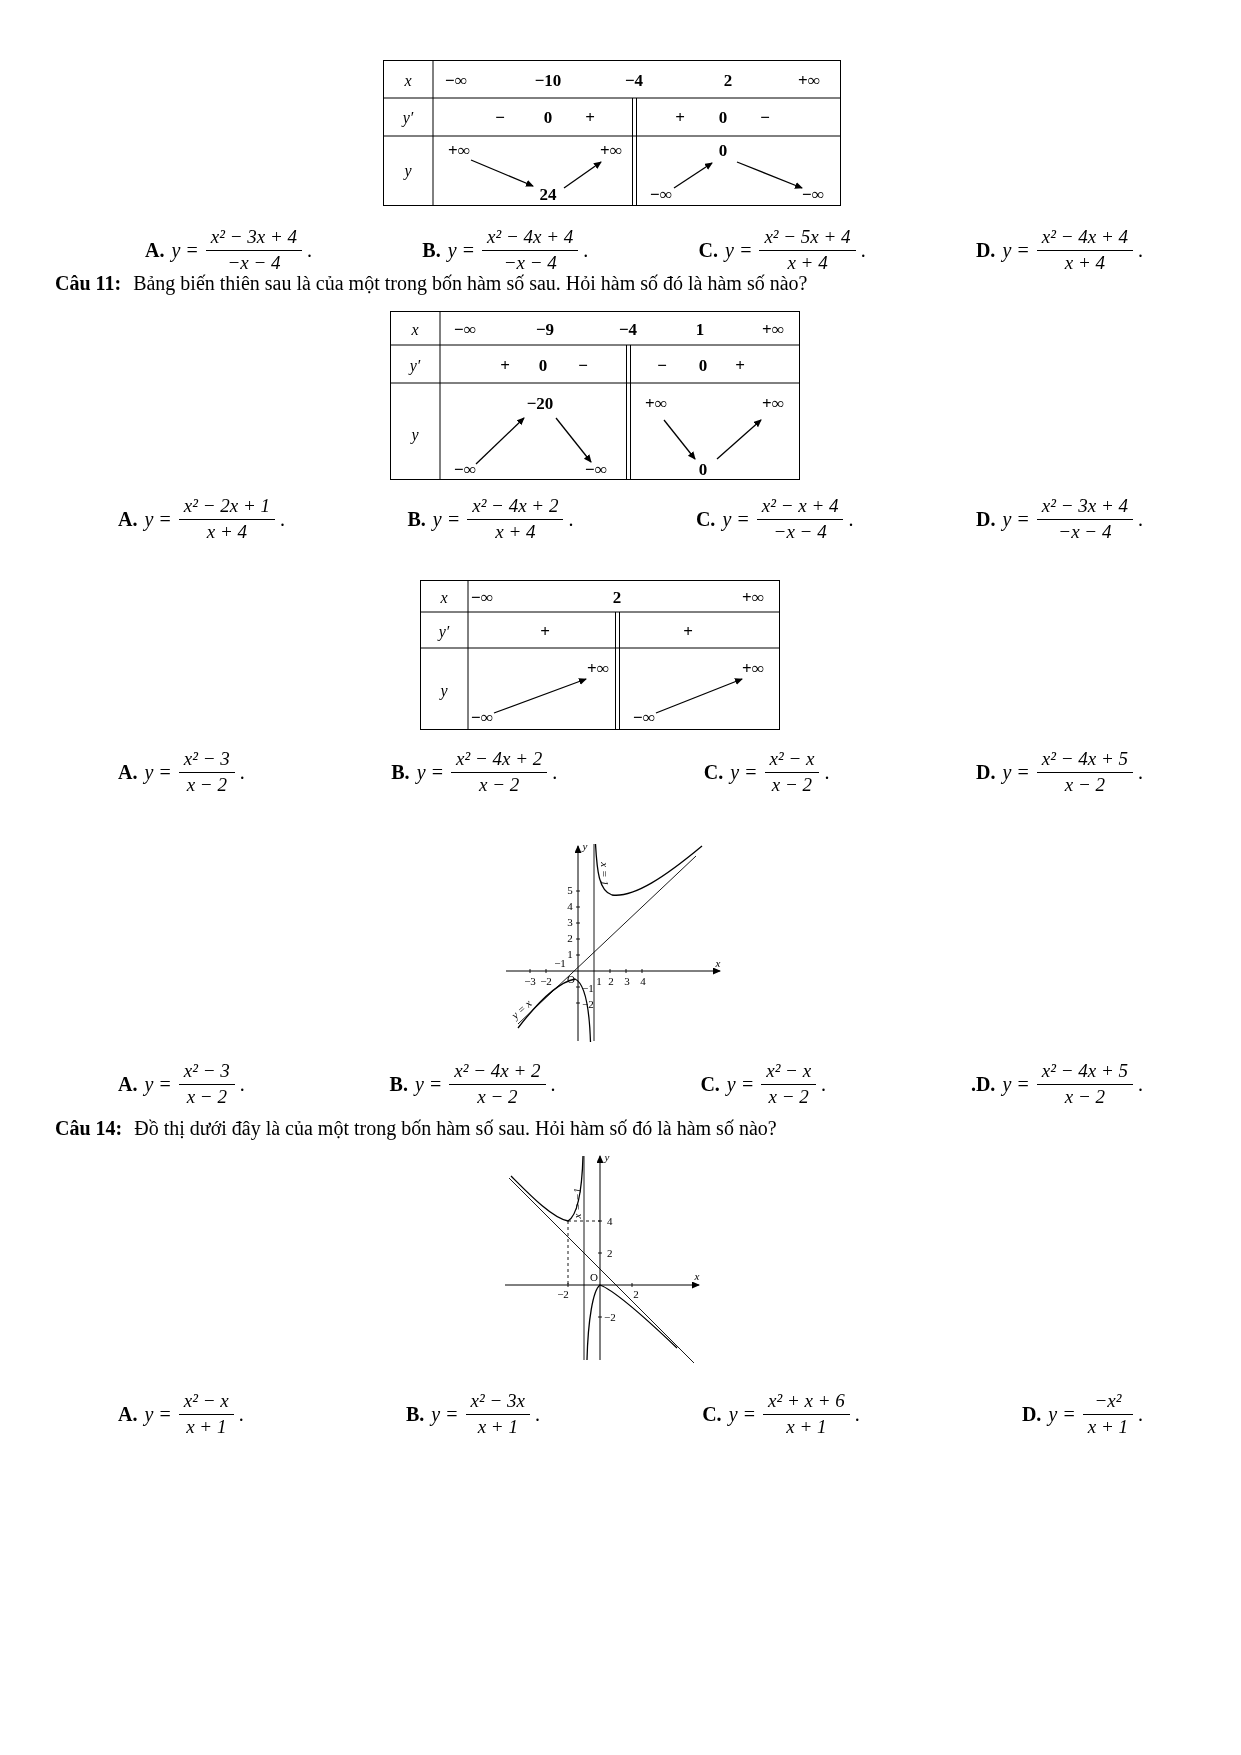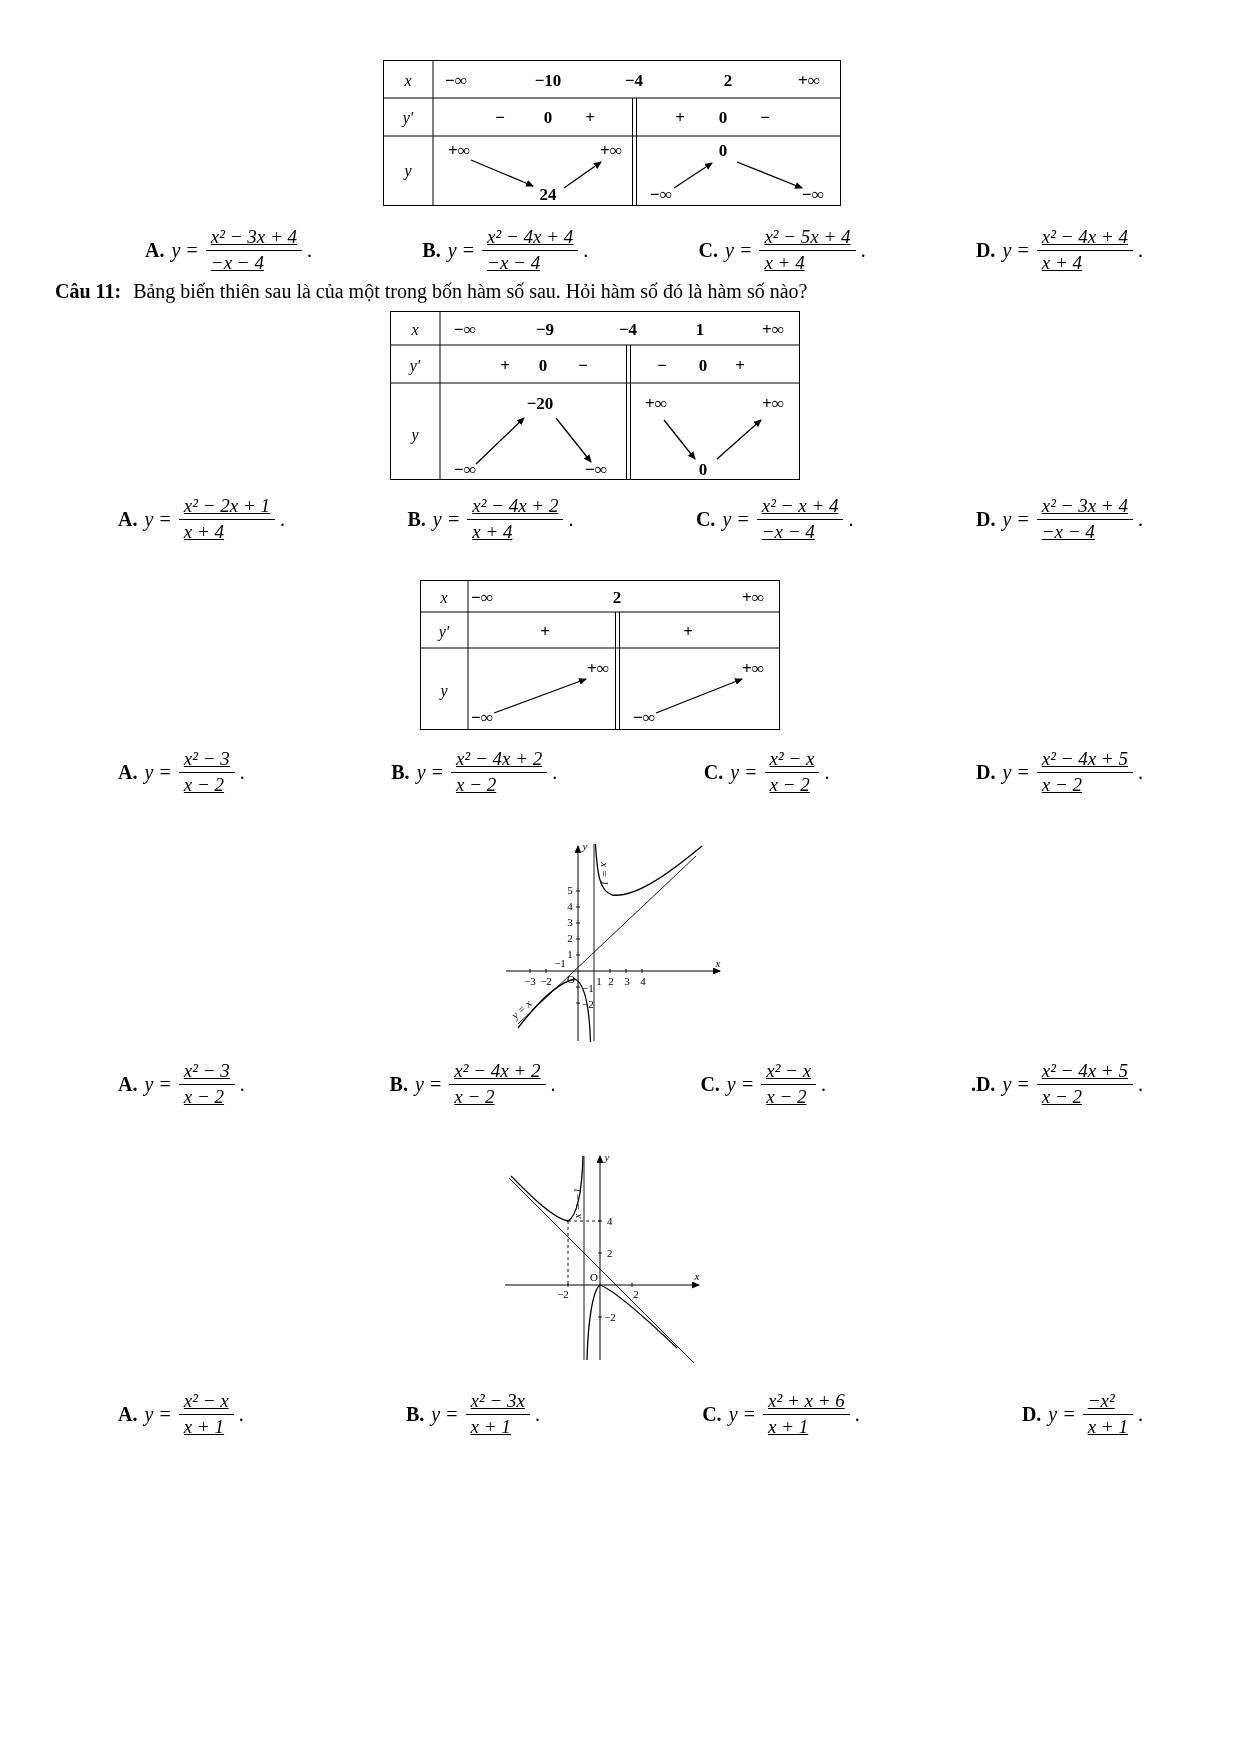--- a/index.html
+++ b/index.html
@@ -6,21 +6,21 @@
   html,body { background:#fff; }
   body { width:1241px; height:1755px; font-family:"Liberation Serif",serif; color:#000; }
   .page { position:relative; width:1241px; height:1755px; background:#fff; overflow:hidden; }
   .abs { position:absolute; }
   .q { position:absolute; left:55px; font-size:20px; white-space:nowrap; }
   .q b { margin-right:12px; }
   .opts { position:absolute; left:118px; right:98px; display:flex; justify-content:space-between; align-items:center; height:64px; }
   .opt { display:inline-flex; align-items:center; font-size:20px; white-space:nowrap; }
   .opt b { margin-right:7px; }
   .opt .lead { margin-right:7px; font-style:italic; }
-  .frac { display:inline-block; text-align:left; vertical-align:middle; line-height:1.2; font-size:19px;text-decoration:underline; }
+  .frac { display:inline-block; text-align:center; vertical-align:middle; line-height:1.2; font-size:19px; }
   .frac .num { display:block; padding:0 5px 1px; border-bottom:1.4px solid #000; font-style:italic; }
   .frac .den { display:block; padding:1px 5px 0; font-style:italic; }
   .opt .end { margin-left:5px; }
   svg text { font-family:"Liberation Serif",serif; fill:#000; }
   .tv { font-size:17px; font-weight:bold; text-anchor:middle; }
   .th { font-size:16px; font-style:italic; text-anchor:middle; }
   .gt { font-size:11px; text-anchor:middle; }
   .gs { font-size:11px; text-anchor:start; }
   .gi { font-size:11px; font-style:italic; text-anchor:middle; }
   .tline { stroke:#000; stroke-width:1; }
@@ -108,21 +108,21 @@
         <b>D.</b>
         <i class="lead">y =</i>
         <span class="frac">
           <span class="num">x² − 4x + 4</span>
           <span class="den">x + 4</span>
         </span>
         <span class="end">.</span>
       </span>
   </div>
 
-  <div class="q" style="top:280px">
+  <div class="q" style="top:272px">
     <b>Câu 11:</b><span>Bảng biến thiên sau là của một trong bốn hàm số sau. Hỏi hàm số đó là hàm số nào?</span>
   </div>
 
   <svg class="abs" style="left:390px;top:311px" width="410" height="169">
     <rect x="0.5" y="0.5" width="409" height="168" fill="none" class="tline"></rect>
     <line class="tline" x1="0" y1="34" x2="410" y2="34"></line>
     <line class="tline" x1="0" y1="72" x2="410" y2="72"></line>
     <line class="tline" x1="50" y1="0" x2="50" y2="169"></line>
     <line class="tline" x1="236.5" y1="34" x2="236.5" y2="169"></line>
     <line class="tline" x1="240.5" y1="34" x2="240.5" y2="169"></line>
@@ -332,20 +332,23 @@
         <b>.D.</b>
         <i class="lead">y =</i>
         <span class="frac">
           <span class="num">x² − 4x + 5</span>
           <span class="den">x − 2</span>
         </span>
         <span class="end">.</span>
       </span>
   </div>
 
+  <div class="q" style="top:1117px">
+    <b>Câu 14:</b><span>Đồ thị dưới đây là của một trong bốn hàm số sau. Hỏi hàm số đó là hàm số nào?</span>
+  </div>
 
   <svg class="abs" style="left:497px;top:1148px" width="210" height="218">
 
     <line class="axis" x1="8" y1="137" x2="202" y2="137" marker-end="url(#arw)"></line>
     <line class="axis" x1="103" y1="212" x2="103" y2="8" marker-end="url(#arw)"></line>
 
     <line class="thin" x1="101" y1="73" x2="105" y2="73"></line>
       <line class="thin" x1="101" y1="105" x2="105" y2="105"></line>
       <line class="thin" x1="101" y1="169" x2="105" y2="169"></line>
     <line class="thin" x1="71" y1="135" x2="71" y2="139"></line>

